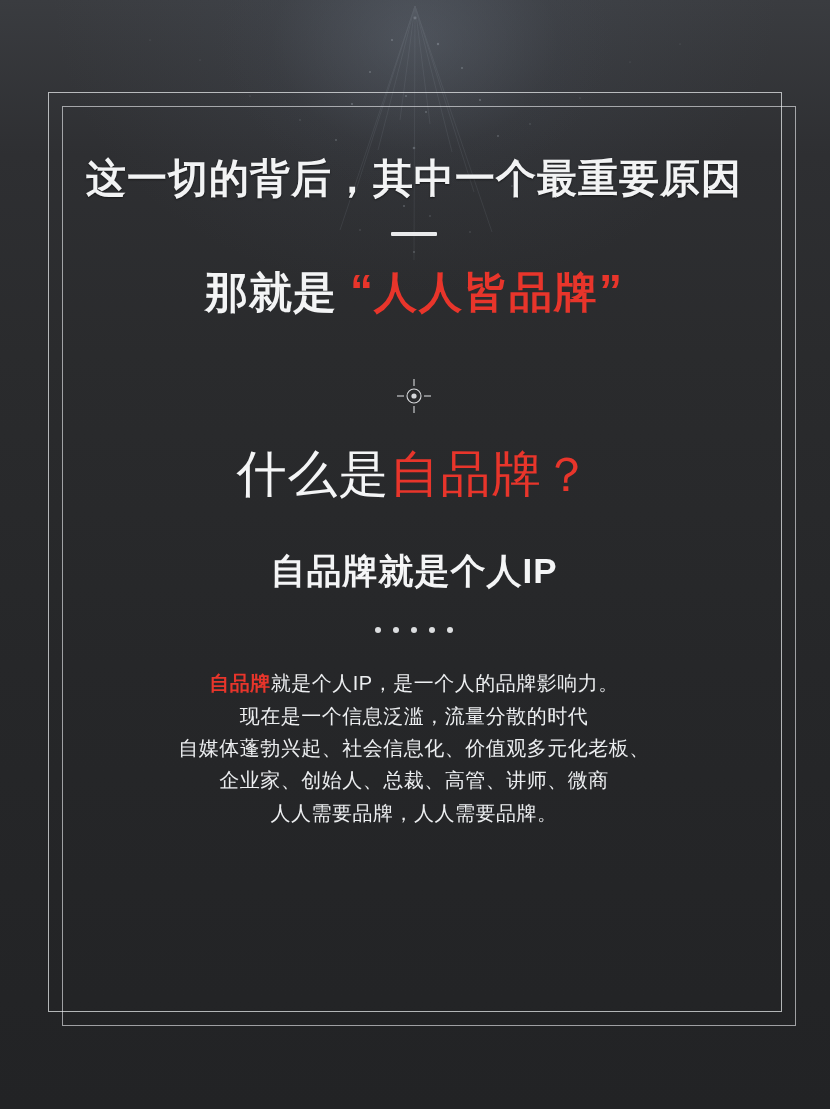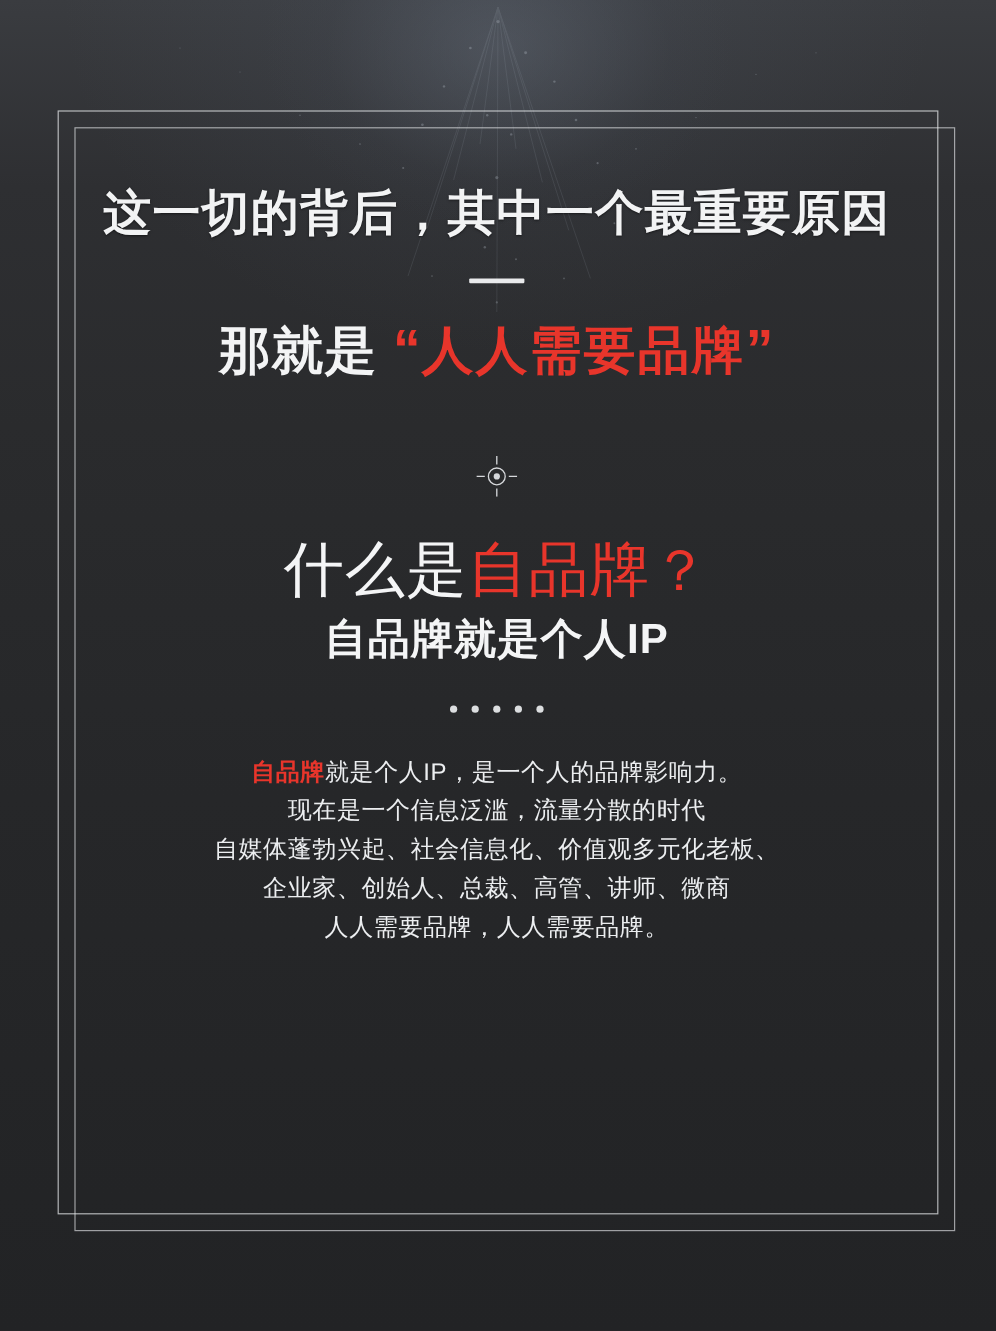--- a/index.html
+++ b/index.html
@@ -118,20 +118,21 @@
   }
   .question .accent {
     color: #e8352b;
   }
   .question .qmark {
     color: #e8352b;
     font-size: 48px;
   }
 
   .definition-title {
+    margin-top: 40px;
     font-size: 35px;
     font-weight: bold;
     color: #f4f5f6;
     letter-spacing: 1px;
   }
 
   .dots {
     margin: 32px auto 0 auto;
     display: flex;
     justify-content: center;
@@ -216,21 +217,21 @@
   <div class="frame-inner"></div>
 
   <div class="content">
 
     <div class="headline">这一切的背后，其中一个最重要原因</div>
 
     <div class="divider-dash"></div>
 
     <div class="subheadline">
       <span>那就是</span>
-      <span class="quote">“</span><span class="accent">人人需要品牌</span><span class="quote">”</span>
+      <span class="quote">“</span><span class="accent">人人皆品牌</span><span class="quote">”</span>
     </div>
 
     <div class="target-icon">
       <svg width="34" height="34" viewBox="0 0 34 34">
         <circle cx="17" cy="17" r="7" fill="none" stroke="#d6d8db" stroke-width="1.1"></circle>
         <circle cx="17" cy="17" r="2.6" fill="#d6d8db"></circle>
         <line x1="17" y1="0" x2="17" y2="7" stroke="#d6d8db" stroke-width="1.1"></line>
         <line x1="17" y1="27" x2="17" y2="34" stroke="#d6d8db" stroke-width="1.1"></line>
         <line x1="0" y1="17" x2="7" y2="17" stroke="#d6d8db" stroke-width="1.1"></line>
         <line x1="27" y1="17" x2="34" y2="17" stroke="#d6d8db" stroke-width="1.1"></line>

